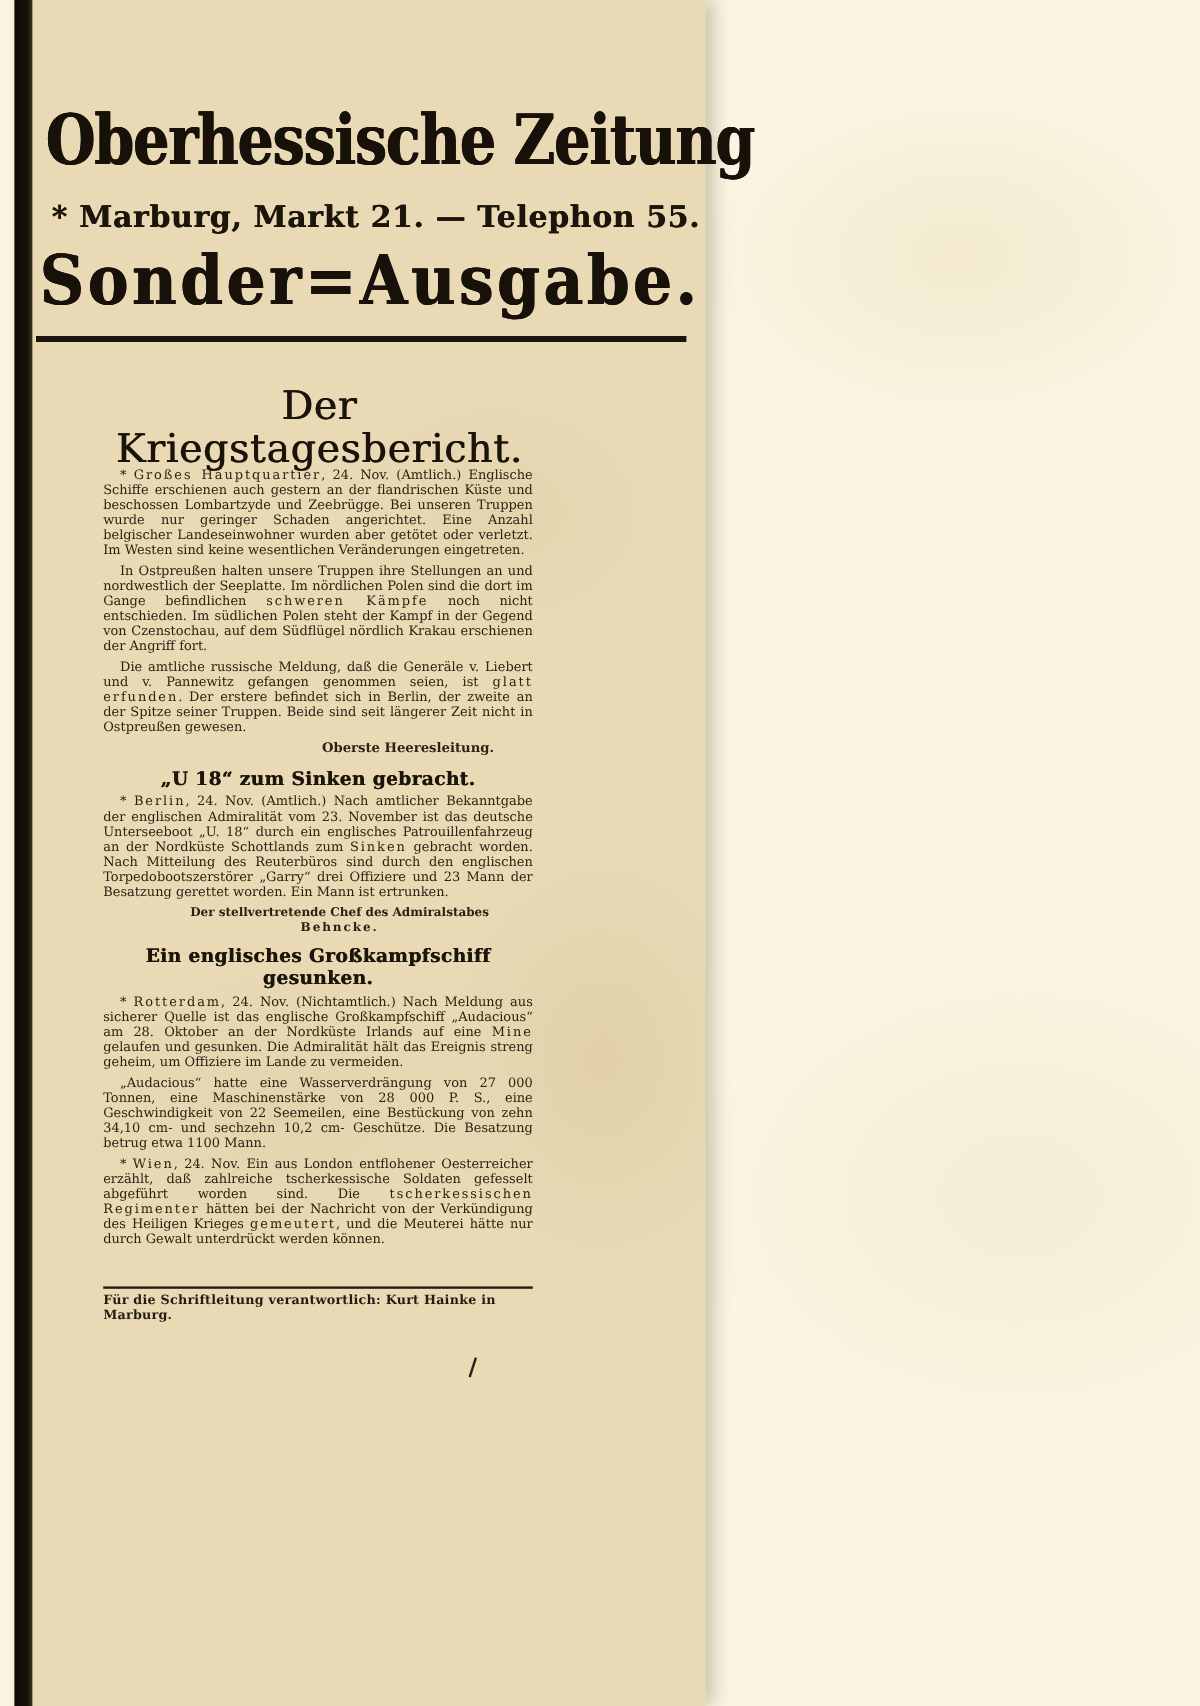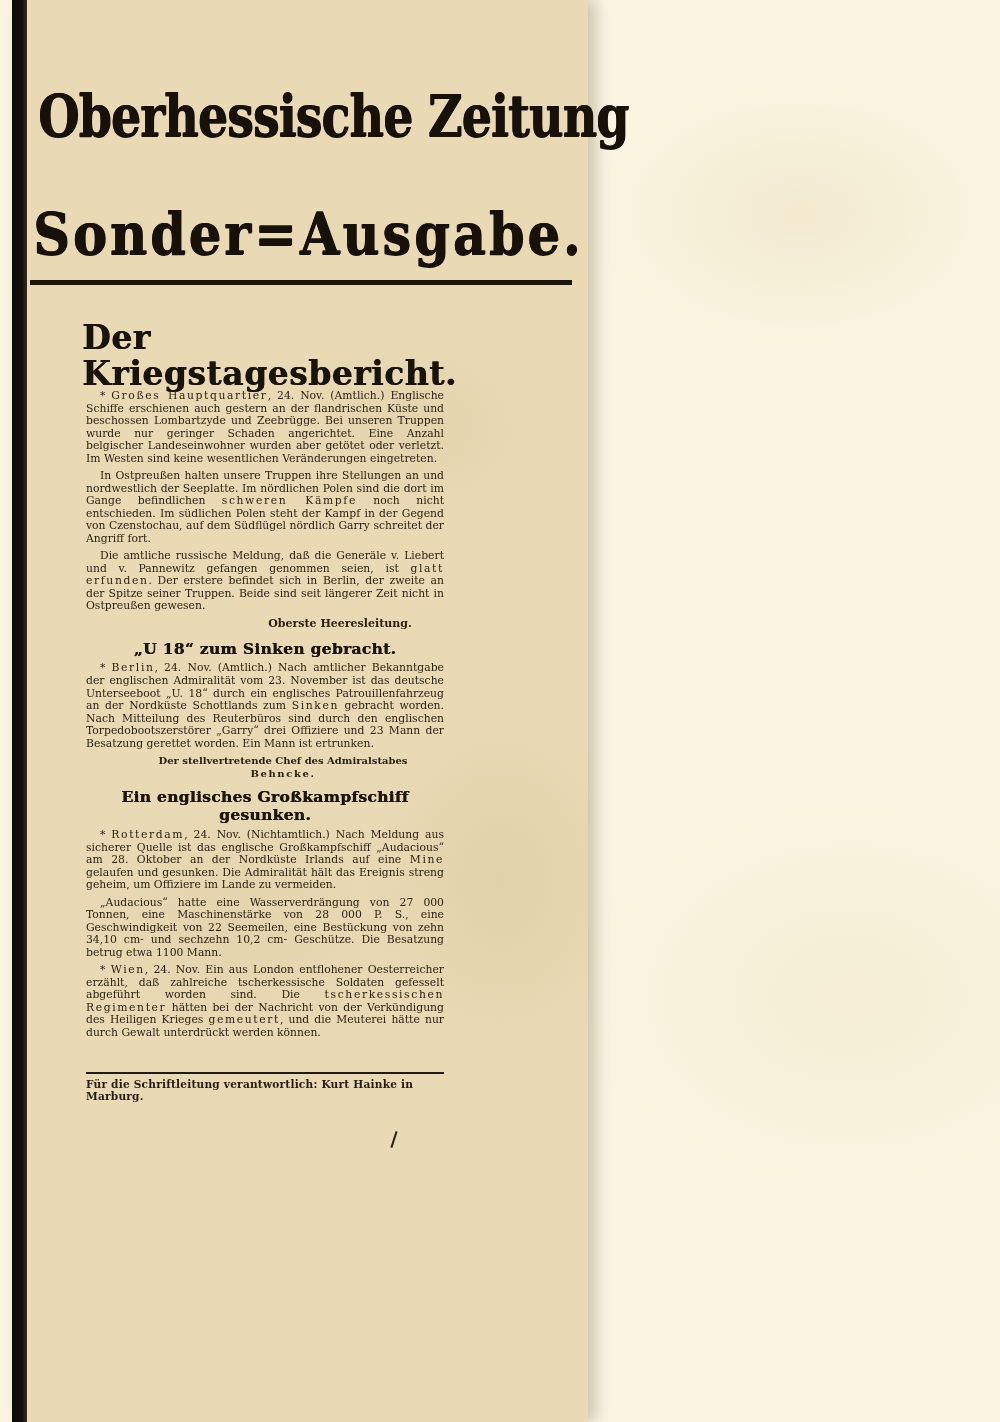--- a/index.html
+++ b/index.html
@@ -50,21 +50,21 @@
     transform:scaleY(1.12);transform-origin:left top;
     text-shadow:0.8px 0 0 #17110a, 0 0.5px 0 #17110a;
     white-space:nowrap;
   }
   .masthead-rule{
     position:absolute;left:18px;top:280px;width:542px;height:5px;
     background:#1b140c;
   }
   .headline{
     position:absolute;left:70px;top:320px;width:368px;margin:0;
-    font-size:33px;font-weight:bold;line-height:1.1;
+    text-align:center;font-size:33px;font-weight:normal;line-height:1.1;
     color:#1a130a;letter-spacing:0.5px;
     text-shadow:0.6px 0 0 #1a130a;
   }
   .article-body{
     position:absolute;left:74px;top:390px;width:358px;
     font-size:10.8px;line-height:1.16;color:#2b2213;
   }
   .article-body p{margin:0;}
   .para{
     text-align:justify;text-indent:14px;margin:0 0 5px 0 !important;
@@ -96,28 +96,29 @@
   }
 </style>
 </head>
 <body>
 
 <div class="backing">
   <div class="paper">
     <div class="spine"></div>
 
     <div class="masthead-title">Oberhessische Zeitung</div>
+    <div class="masthead-address">* Marburg, Markt 21. — Telephon 55.</div>
     <div class="edition">Sonder=Ausgabe.</div>
     <div class="masthead-rule"></div>
 
     <h1 class="headline">Der Kriegstagesbericht.</h1>
 
     <div class="article-body">
         <p class="para"><span>* </span><span class="sperr">Großes Hauptquartier</span><span>, 24. Nov. (Amtlich.) Englische Schiffe erschienen auch gestern an der flandrischen Küste und beschossen Lombartzyde und Zeebrügge. Bei unseren Truppen wurde nur geringer Schaden angerichtet. Eine Anzahl belgischer Landeseinwohner wurden aber getötet oder verletzt. Im Westen sind keine wesentlichen Veränderungen eingetreten.</span></p>
-        <p class="para"><span>In Ostpreußen halten unsere Truppen ihre Stellungen an und nordwestlich der Seeplatte. Im nördlichen Polen sind die dort im Gange befindlichen </span><span class="sperr">schweren Kämpfe</span><span> noch nicht entschieden. Im südlichen Polen steht der Kampf in der Gegend von Czenstochau, auf dem Südflügel nördlich Garry schreitet der Angriff fort.</span></p>
+        <p class="para"><span>In Ostpreußen halten unsere Truppen ihre Stellungen an und nordwestlich der Seeplatte. Im nördlichen Polen sind die dort im Gange befindlichen </span><span class="sperr">schweren Kämpfe</span><span> noch nicht entschieden. Im südlichen Polen steht der Kampf in der Gegend von Czenstochau, auf dem Südflügel nördlich Krakau erschienen der Angriff fort.</span></p>
         <p class="para"><span>Die amtliche russische Meldung, daß die Generäle v. Liebert und v. Pannewitz gefangen genommen seien, ist </span><span class="sperr">glatt erfunden</span><span>. Der erstere befindet sich in Berlin, der zweite an der Spitze seiner Truppen. Beide sind seit längerer Zeit nicht in Ostpreußen gewesen.</span></p>
         <p class="signature">Oberste Heeresleitung.</p>
         <h2 class="section-heading">„U 18“ zum Sinken gebracht.</h2>
         <p class="para"><span>* </span><span class="sperr">Berlin</span><span>, 24. Nov. (Amtlich.) Nach amtlicher Bekanntgabe der englischen Admiralität vom 23. November ist das deutsche Unterseeboot „U. 18“ durch ein englisches Patrouillenfahrzeug an der Nordküste Schottlands zum </span><span class="sperr">Sinken</span><span> gebracht worden. Nach Mitteilung des Reuterbüros sind durch den englischen Torpedobootszerstörer „Garry“ drei Offiziere und 23 Mann der Besatzung gerettet worden. Ein Mann ist ertrunken.</span></p>
         <p class="sigline">Der stellvertretende Chef des Admiralstabes</p>
         <p class="sigline sperr">Behncke.</p>
         <h2 class="section-heading">Ein englisches Großkampfschiff gesunken.</h2>
         <p class="para"><span>* </span><span class="sperr">Rotterdam</span><span>, 24. Nov. (Nichtamtlich.) Nach Meldung aus sicherer Quelle ist das englische Großkampfschiff „Audacious“ am 28. Oktober an der Nordküste Irlands auf eine </span><span class="sperr">Mine</span><span> gelaufen und gesunken. Die Admiralität hält das Ereignis streng geheim, um Offiziere im Lande zu vermeiden.</span></p>
         <p class="para"><span>„Audacious“ hatte eine Wasserverdrängung von 27 000 Tonnen, eine Maschinenstärke von 28 000 P. S., eine Geschwindigkeit von 22 Seemeilen, eine Bestückung von zehn 34,10 cm- und sechzehn 10,2 cm- Geschütze. Die Besatzung betrug etwa 1100 Mann.</span></p>
         <p class="para"><span>* </span><span class="sperr">Wien</span><span>, 24. Nov. Ein aus London entflohener Oesterreicher erzählt, daß zahlreiche tscherkessische Soldaten gefesselt abgeführt worden sind. Die </span><span class="sperr">tscherkessischen Regimenter</span><span> hätten bei der Nachricht von der Verkündigung des Heiligen Krieges </span><span class="sperr">gemeutert</span><span>, und die Meuterei hätte nur durch Gewalt unterdrückt werden können.</span></p>

